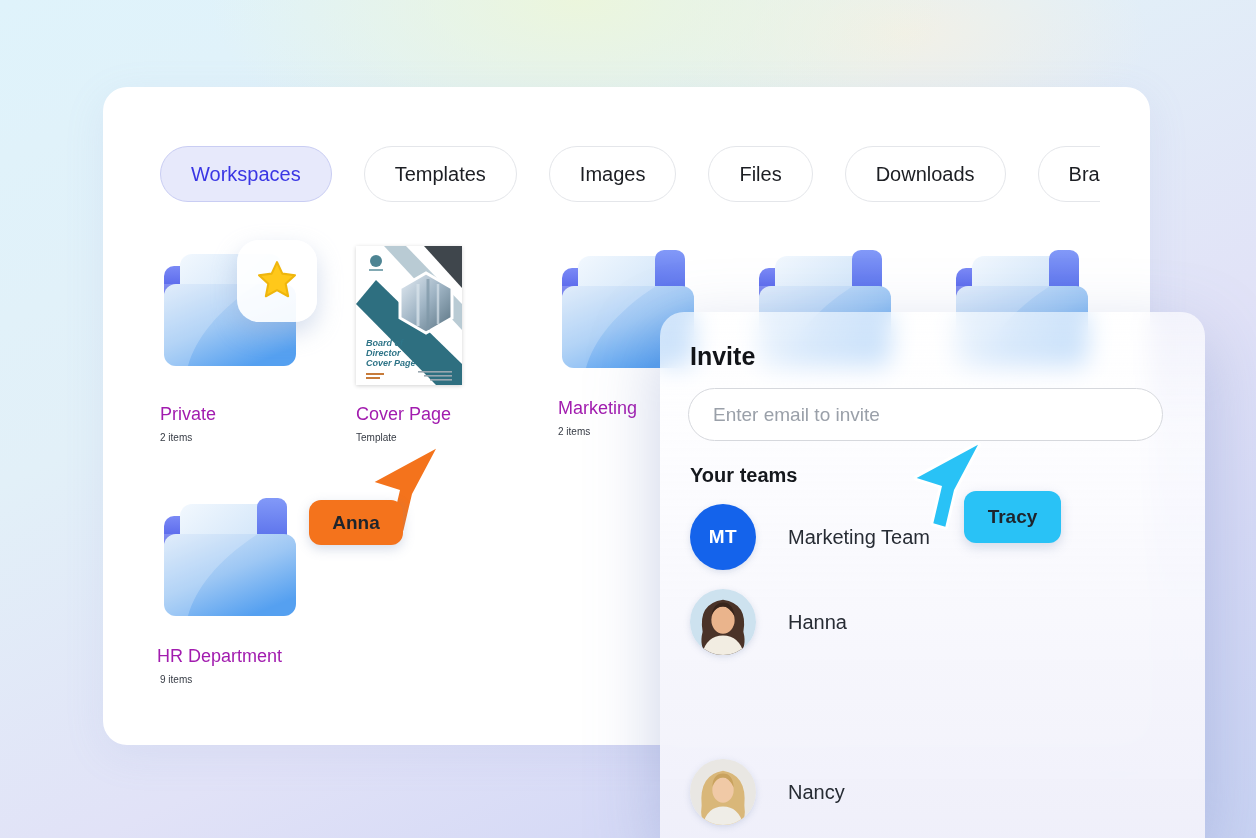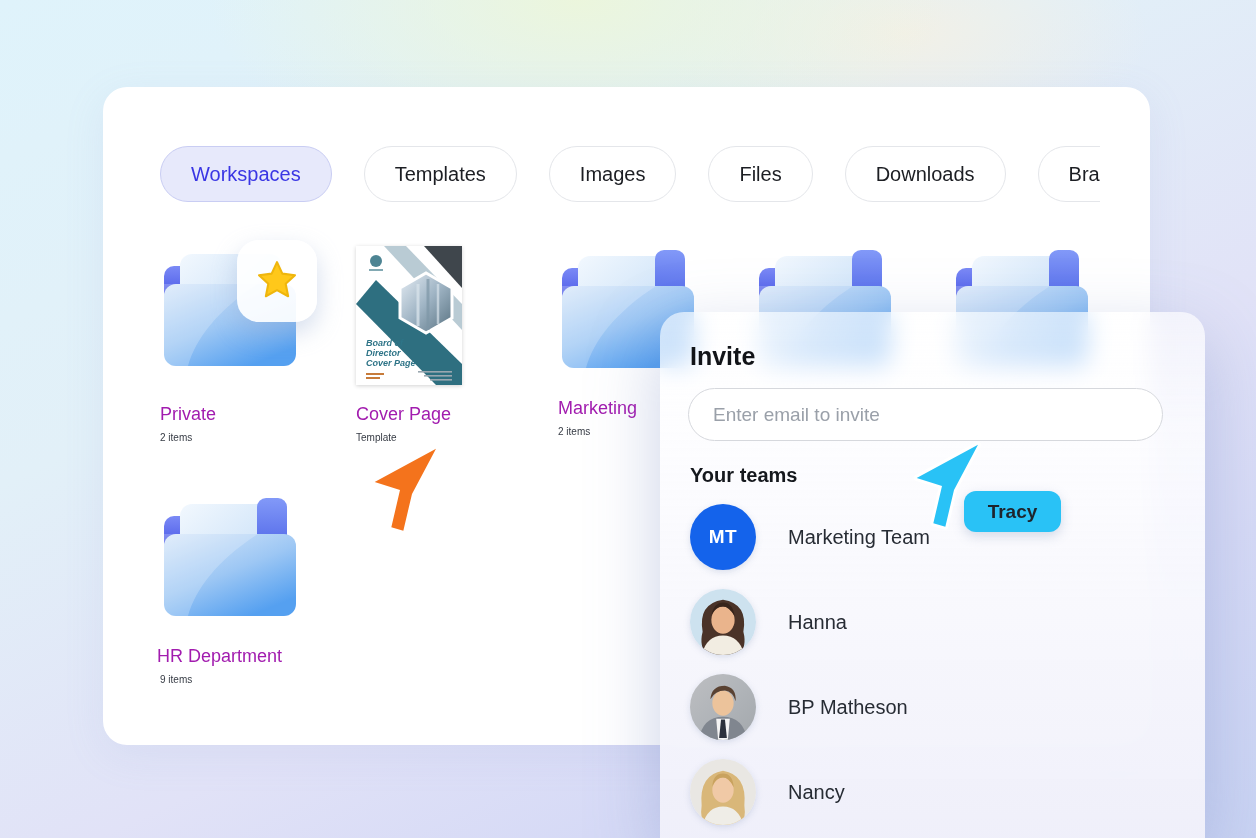--- a/index.html
+++ b/index.html
@@ -54,21 +54,21 @@
   .avatar { width:66px; height:66px; border-radius:50%; overflow:hidden; flex:0 0 auto;
             box-shadow:0 2px 6px rgba(120,140,180,.25); }
   .avatar.initials { background:#1463eb; display:flex; align-items:center; justify-content:center;
                      color:#fff; font-weight:700; font-size:19px; letter-spacing:.5px; }
   .member-name { font-size:20px; color:#272c34; }
 
   
   .cursor-label { position:absolute; border-radius:12px; display:flex; align-items:center; justify-content:center;
                   font-size:19px; font-weight:700; color:#1e242c; box-shadow:0 4px 12px rgba(120,140,180,.3); }
   .cursor-anna-label  { left:309px; top:500px; width:94px; height:45px; background:#f4731c; }
-  .cursor-tracy-label { left:964px; top:491px; width:97px; height:41px; background:#29c2f6; }
+  .cursor-tracy-label { left:964px; top:491px; width:97px; height:52px; background:#29c2f6; }
   .cursor-arrow { position:absolute; }
   .cursor-arrow.anna  { left:368px; top:446px; }
   .cursor-arrow.tracy { left:910px; top:442px; }
 </style>
 </head>
 <body>
 
 <svg width="0" height="0" style="position:absolute" aria-hidden="true">
   <defs>
     <linearGradient id="gTab" x1="0" y1="0" x2="0" y2="1">
@@ -204,51 +204,38 @@
           <rect width="68" height="68" fill="#cde2ef"></rect>
           <path d="M13 44 Q8 15 34 11 Q60 15 55 44 Q59 60 50 68 L18 68 Q9 60 13 44Z" fill="#4a3328"></path>
           <ellipse cx="34" cy="32" rx="12" ry="14" fill="#eab48c"></ellipse>
           <path d="M22 27 Q25 14 34 14 Q44 14 46 28 Q40 18 34 18 Q26 18 22 27Z" fill="#37241a"></path>
           <path d="M12 68 Q17 48 34 48 Q51 48 56 68 Z" fill="#f2ede2"></path>
         </svg>
       </div>
       <div class="member-name">Hanna</div>
     </div>
 
-    <div class="member" style="top:361px;">
-      <div class="avatar">
-        <svg viewBox="0 0 68 68" width="66" height="66">
-          <rect width="68" height="68" fill="#b4b4b6"></rect>
-          <rect width="68" height="68" fill="url(#gHex)" opacity="0.18"></rect>
-          <ellipse cx="34" cy="30" rx="11" ry="13" fill="#ecc39b"></ellipse>
-          <path d="M21 26 Q22 12 36 12 Q48 14 47 28 Q44 18 36 17 Q26 17 21 26Z" fill="#5a4232"></path>
-          <path d="M9 68 Q13 44 34 44 Q55 44 59 68 Z" fill="#80868f"></path>
-          <polygon points="27,46 41,46 39,68 29,68" fill="#f4f4f4"></polygon>
-          <polygon points="32,47 36,47 38,66 30,66" fill="#2c313c"></polygon>
-        </svg>
-      </div>
-      <div class="member-name">BP Matheson</div>
-    </div>
 
     <div class="member" style="top:446px;">
       <div class="avatar">
         <svg viewBox="0 0 68 68" width="66" height="66">
           <rect width="68" height="68" fill="#e9e7e3"></rect>
           <path d="M12 48 Q9 16 34 12 Q59 16 56 48 Q58 62 52 68 L16 68 Q10 62 12 48Z" fill="#d9b779"></path>
           <ellipse cx="34" cy="32" rx="11" ry="13" fill="#f0c9a6"></ellipse>
           <path d="M23 28 Q24 15 34 15 Q44 15 45 29 Q40 19 34 19 Q27 19 23 28Z" fill="#c9a25e"></path>
           <path d="M13 68 Q18 49 34 49 Q50 49 55 68 Z" fill="#efede7"></path>
         </svg>
       </div>
       <div class="member-name">Nancy</div>
     </div>
   </div>
 
   <svg class="cursor-arrow anna" width="76" height="88" viewBox="0 0 110 132">
     <use href="#cursor-shape" fill="#f4731c" stroke="#ffffff" stroke-width="9" stroke-linejoin="round" paint-order="stroke"></use>
   </svg>
+  <div class="cursor-label cursor-anna-label">Anna</div>
 
   <svg class="cursor-arrow tracy" width="76" height="88" viewBox="0 0 110 132">
     <use href="#cursor-shape" fill="#29c2f6" stroke="#ffffff" stroke-width="9" stroke-linejoin="round" paint-order="stroke"></use>
   </svg>
   <div class="cursor-label cursor-tracy-label">Tracy</div>
 
 </div>
 
 </body></html>

